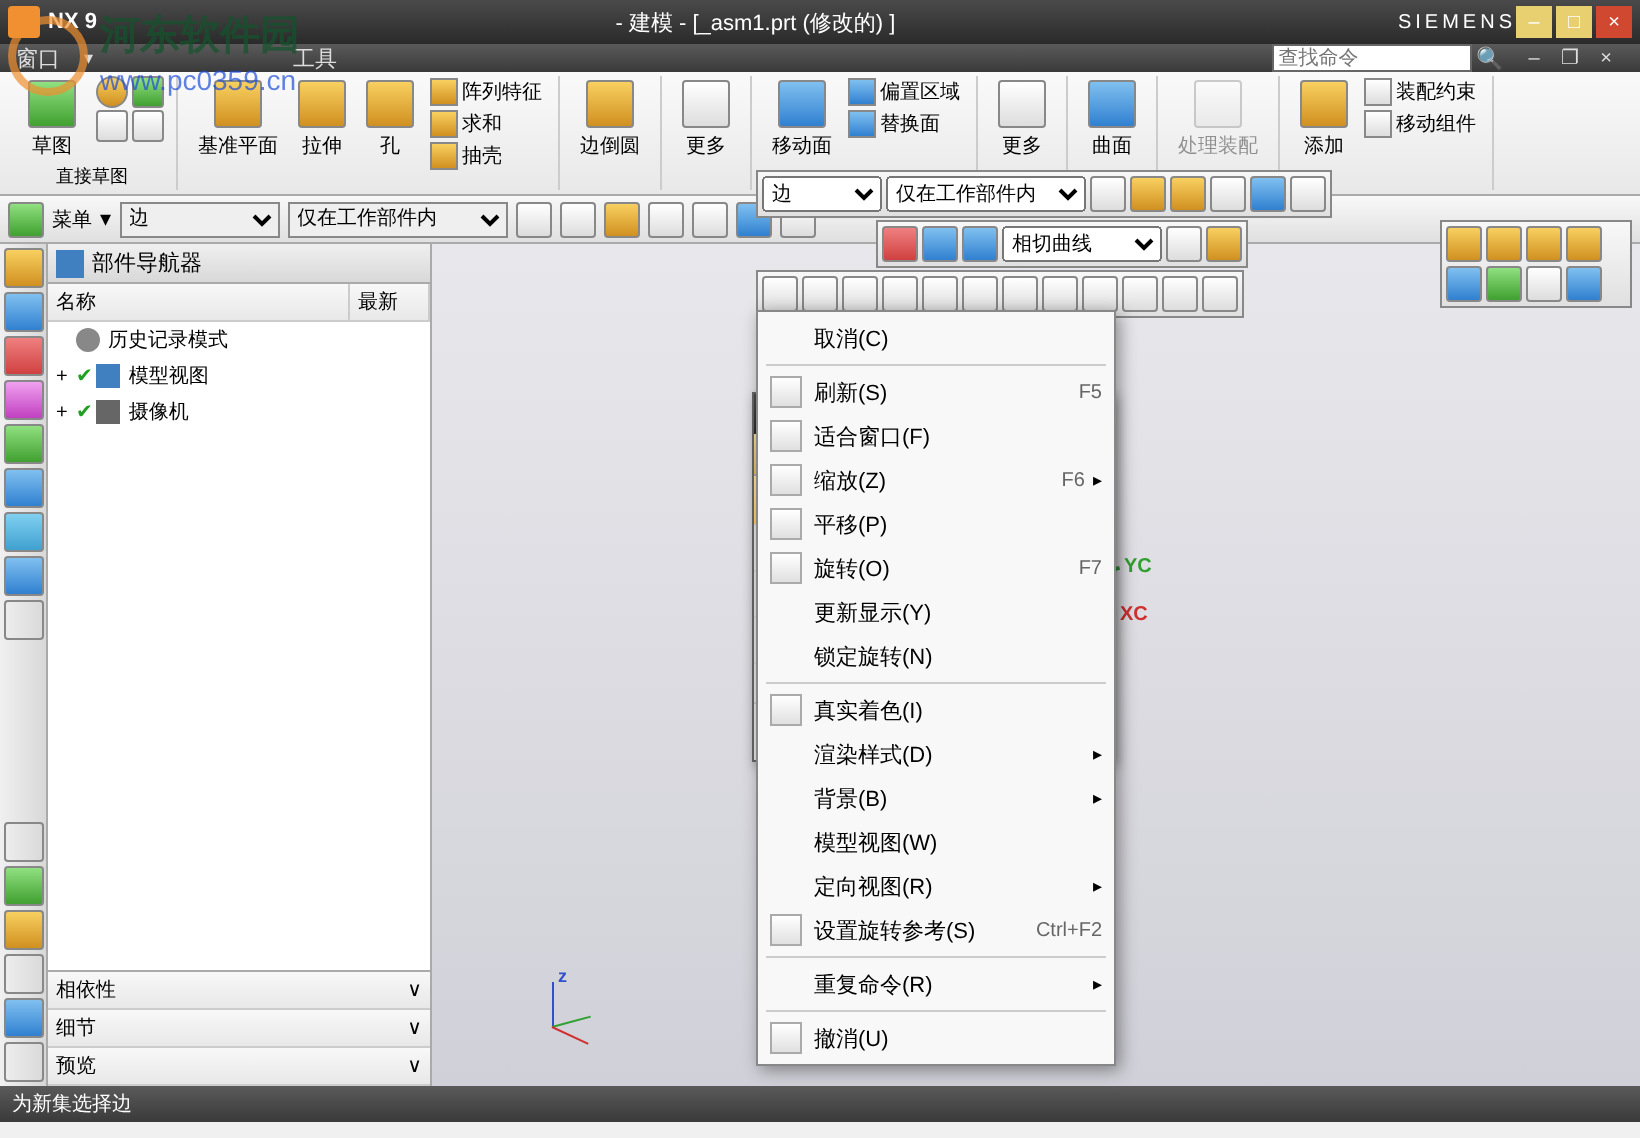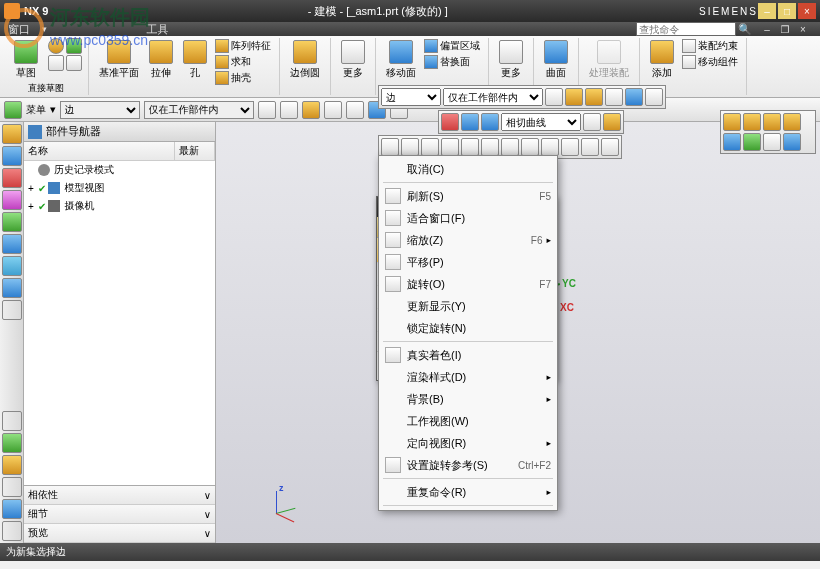--- a/index.html
+++ b/index.html
@@ -479,39 +479,43 @@
       <span class="mlabel">渲染样式(D)</span>
       <span class="arrow">▸</span>
     </div>
     <div class="menu-item">
       <div class="micon" style="visibility: hidden;"></div>
       <span class="mlabel">背景(B)</span>
       <span class="arrow">▸</span>
     </div>
     <div class="menu-item">
       <div class="micon" style="visibility: hidden;"></div>
-      <span class="mlabel">工作视图(W)</span>
+      <span class="mlabel">模型视图(W)</span>
     </div>
     <div class="menu-item">
       <div class="micon" style="visibility: hidden;"></div>
       <span class="mlabel">定向视图(R)</span>
       <span class="arrow">▸</span>
     </div>
     <div class="menu-item">
       <div class="micon"></div>
       <span class="mlabel">设置旋转参考(S)</span>
       <span class="mkey">Ctrl+F2</span>
     </div>
     <div class="menu-sep"></div>
     <div class="menu-item">
       <div class="micon" style="visibility: hidden;"></div>
       <span class="mlabel">重复命令(R)</span>
       <span class="arrow">▸</span>
     </div>
     <div class="menu-sep"></div>
+    <div class="menu-item">
+      <div class="micon"></div>
+      <span class="mlabel">撤消(U)</span>
+    </div>
   </div>
 
 <div class="statusbar">
   <span>为新集选择边</span>
 </div>
 
 <div class="watermark">
   <div class="watermark-circle"></div>
   <div class="watermark-text">河东软件园</div>
   <div class="watermark-url">www.pc0359.cn</div>

